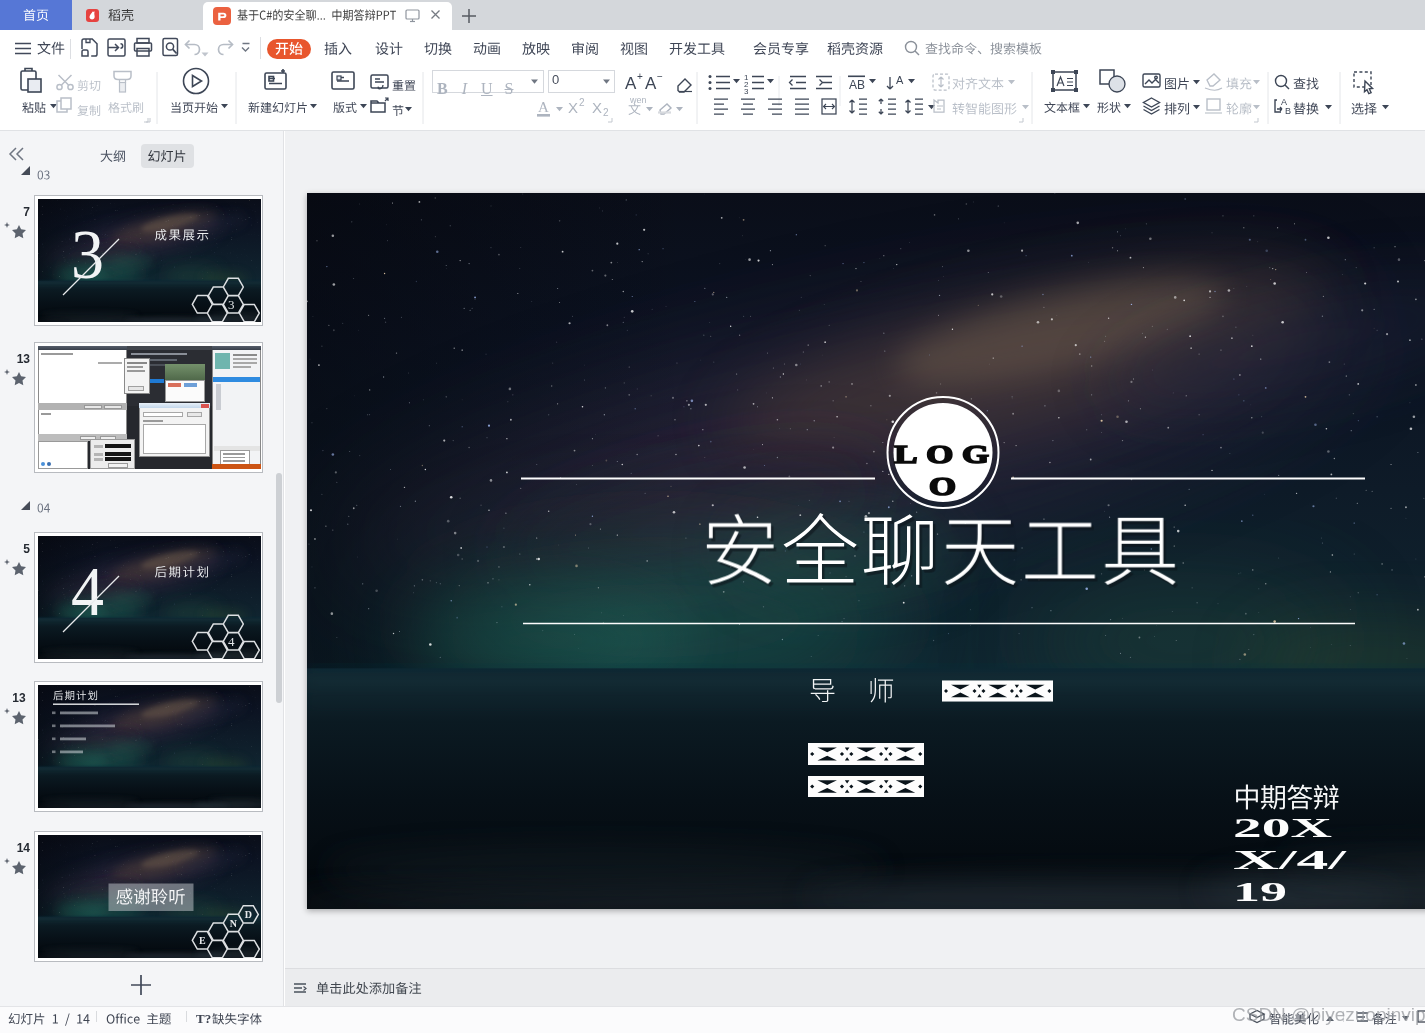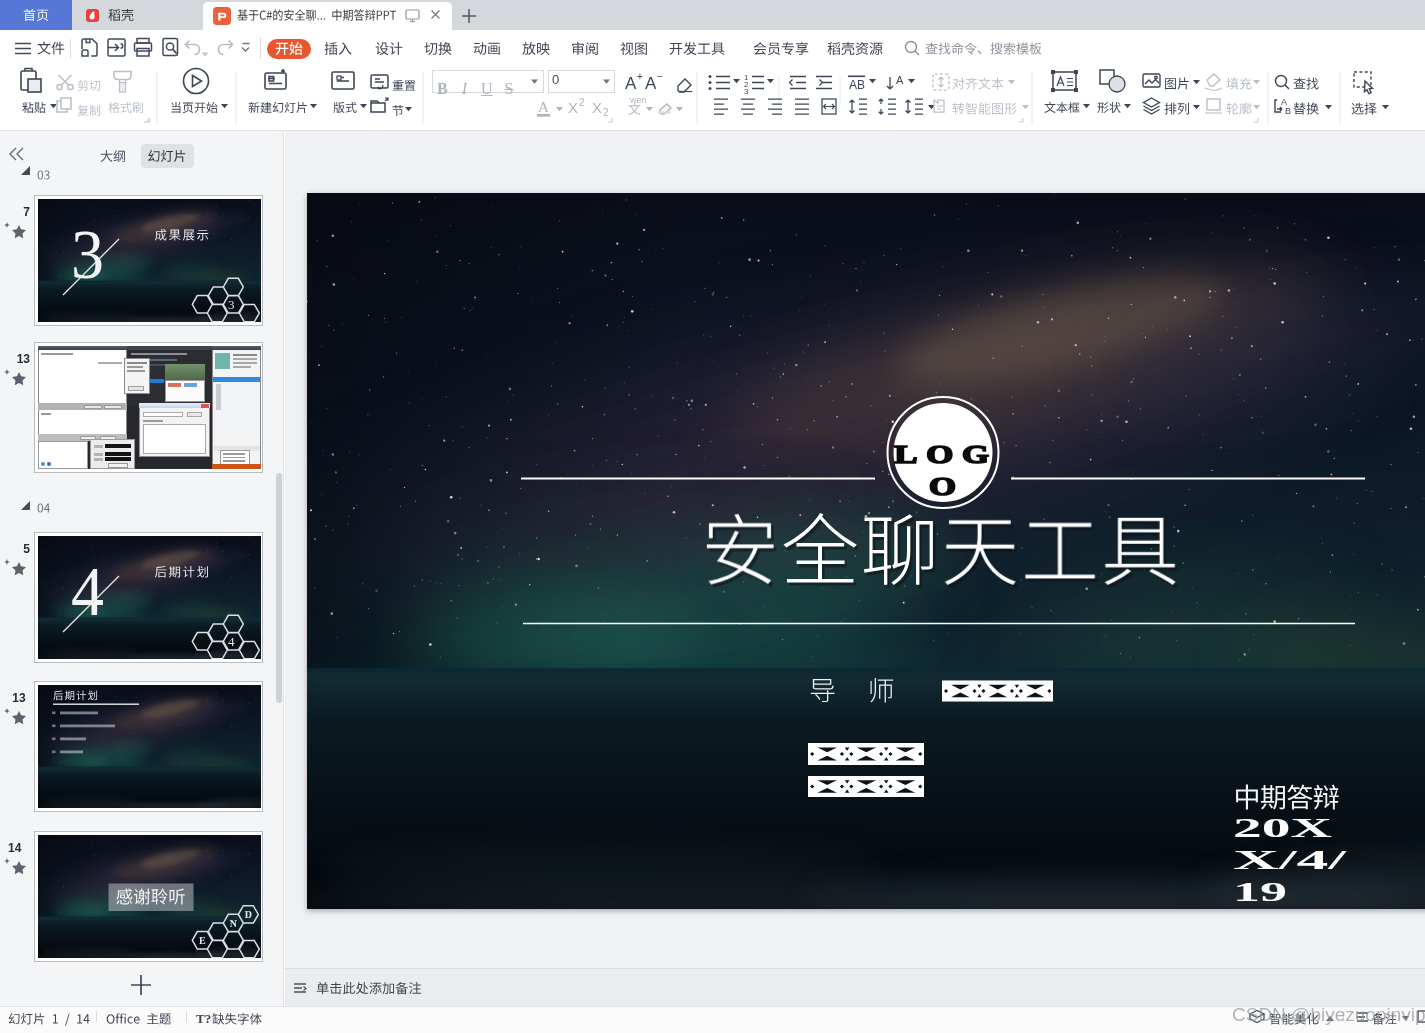--- a/index.html
+++ b/index.html
@@ -915,21 +915,21 @@
       </g>
       <path d="M185.3 105.3L190.3 96.6L200.3 96.6L205.3 105.3L200.3 114.0L190.3 114.0ZM185.3 88.0L190.3 79.3L200.3 79.3L205.3 88.0L200.3 96.7L190.3 96.7ZM170.3 96.64L175.3 88.0L185.3 88.0L190.3 96.64L185.3 105.3L175.3 105.3ZM154.3 105.3L159.3 96.6L169.3 96.6L174.3 105.3L169.3 114.0L159.3 114.0ZM169.3 114.1L174.3 105.4L184.3 105.4L189.3 114.1L184.3 122.8L174.3 122.8ZM201.3 114.1L206.3 105.4L216.3 105.4L221.3 114.1L216.3 122.8L206.3 122.8ZM200.3 79.4L205.3 70.7L215.3 70.7L220.3 79.4L215.3 88.1L205.3 88.1Z" stroke="#e8eaec" stroke-width="1.5" fill="none" opacity="0.95"></path>
       <text x="164.3" y="108.8" text-anchor="middle" style="font:bold 10px 'Liberation Serif',serif" fill="#e8eaec">E</text>
       <text x="195.3" y="91.5" text-anchor="middle" style="font:bold 10px 'Liberation Serif',serif" fill="#e8eaec">N</text>
       <text x="210.3" y="82.9" text-anchor="middle" style="font:bold 10px 'Liberation Serif',serif" fill="#e8eaec">D</text>
     </svg></div>
 <div style="position:absolute;left:8px;top:205px;width:22px;text-align:right;font:bold 12px 'Liberation Sans',sans-serif;color:#262b33">7</div>
 <div style="position:absolute;left:8px;top:352px;width:22px;text-align:right;font:bold 12px 'Liberation Sans',sans-serif;color:#262b33">13</div>
 <div style="position:absolute;left:8px;top:542px;width:22px;text-align:right;font:bold 12px 'Liberation Sans',sans-serif;color:#262b33">5</div>
 <div style="position:absolute;left:8px;top:691px;width:22px;text-align:center;font:bold 12px 'Liberation Sans',sans-serif;color:#262b33">13</div>
-<div style="position:absolute;left:8px;top:841px;width:22px;font:bold 12px 'Liberation Sans',sans-serif;color:#262b33">14</div>
+<div style="position:absolute;left:8px;top:841px;width:22px;text-align:right;font:bold 12px 'Liberation Sans',sans-serif;color:#262b33">14</div>
 <div style="position:absolute;left:38px;top:346px;width:223px;height:123px;background:#26282d;overflow:hidden">
     <div style="position:absolute;left:0px;top:0px;width:89px;height:95px;background:#fff;border:1px solid #8a8a8a"></div>
     <div style="position:absolute;left:0px;top:0px;width:89px;height:4px;background:linear-gradient(#565e6b,#39404b);"></div>
     <div style="position:absolute;left:3px;top:7px;width:32px;height:1.8px;background:#9a9a9a"></div>
     <div style="position:absolute;left:60px;top:16px;width:24px;height:1.8px;background:#ababab"></div>
     <div style="position:absolute;left:0px;top:57px;width:89px;height:7px;background:#b2b2b2"></div>
     <div style="position:absolute;left:46px;top:58.5px;width:18px;height:4px;background:#e8e8e8;border:1px solid #999"></div>
     <div style="position:absolute;left:66px;top:58.5px;width:18px;height:4px;background:#e8e8e8;border:1px solid #999"></div>
     <div style="position:absolute;left:1px;top:64px;width:87px;height:24px;background:#fff"></div>
     <div style="position:absolute;left:3px;top:67px;width:10px;height:1.8px;background:#9a9a9a"></div>

